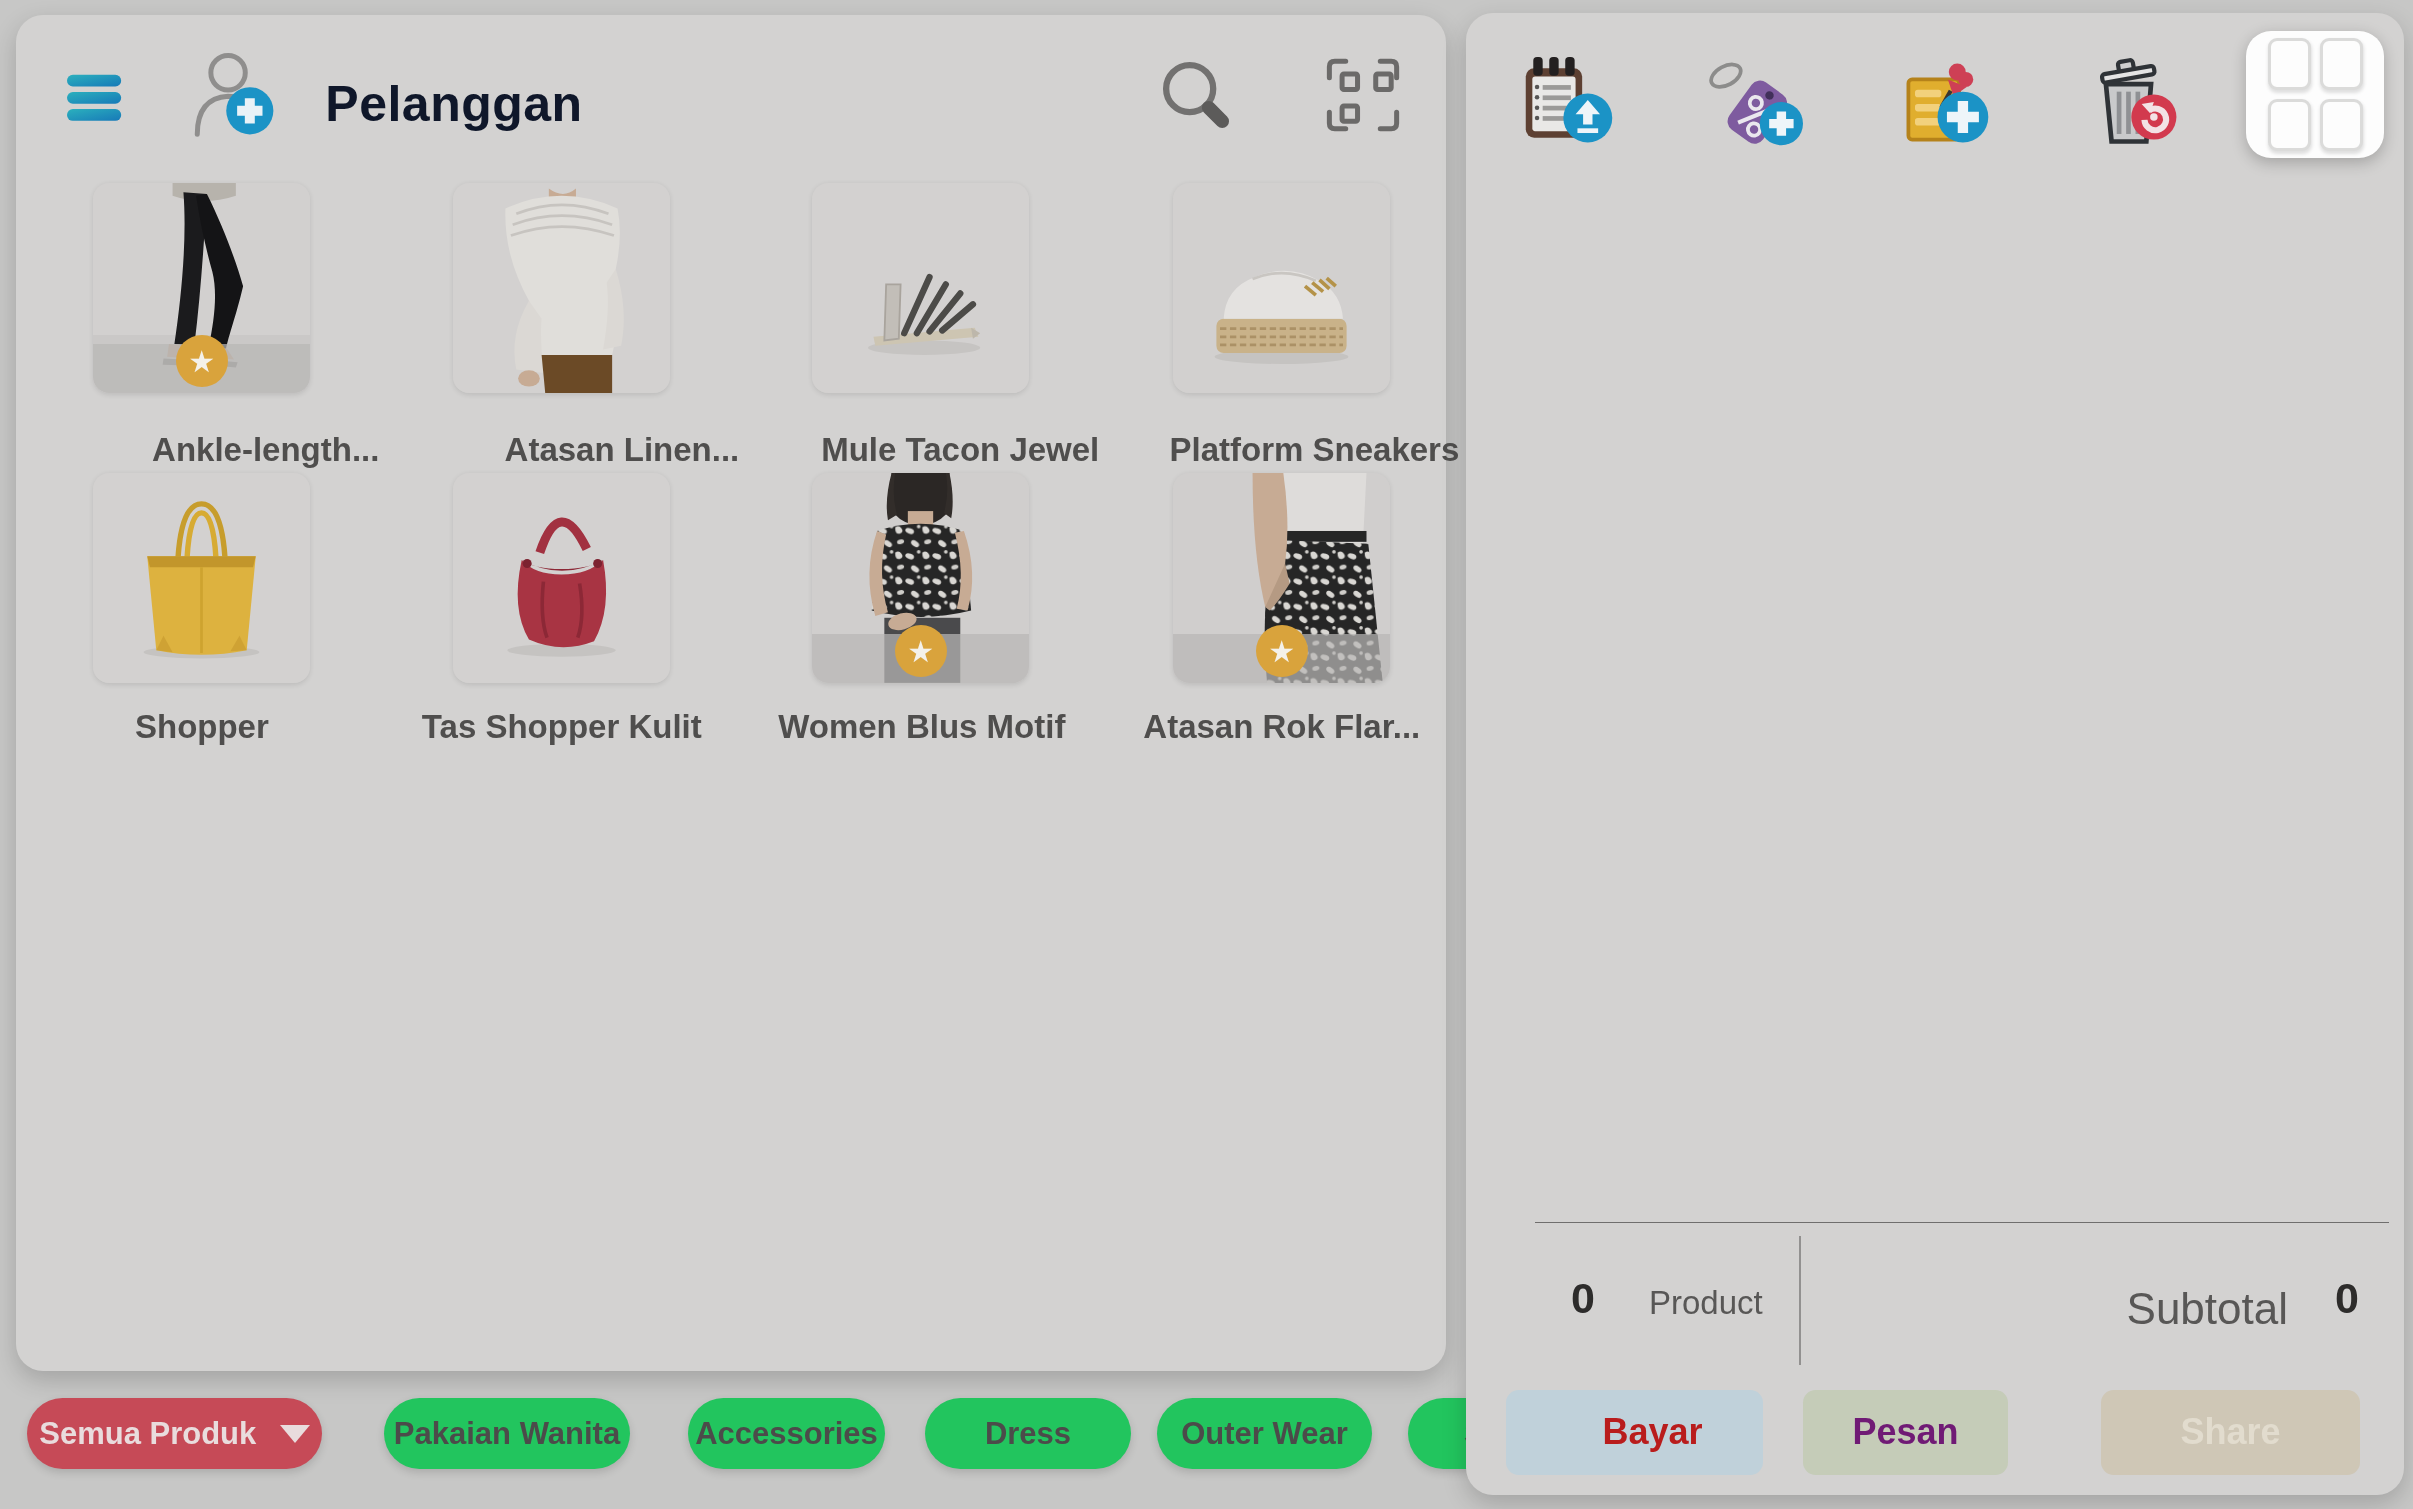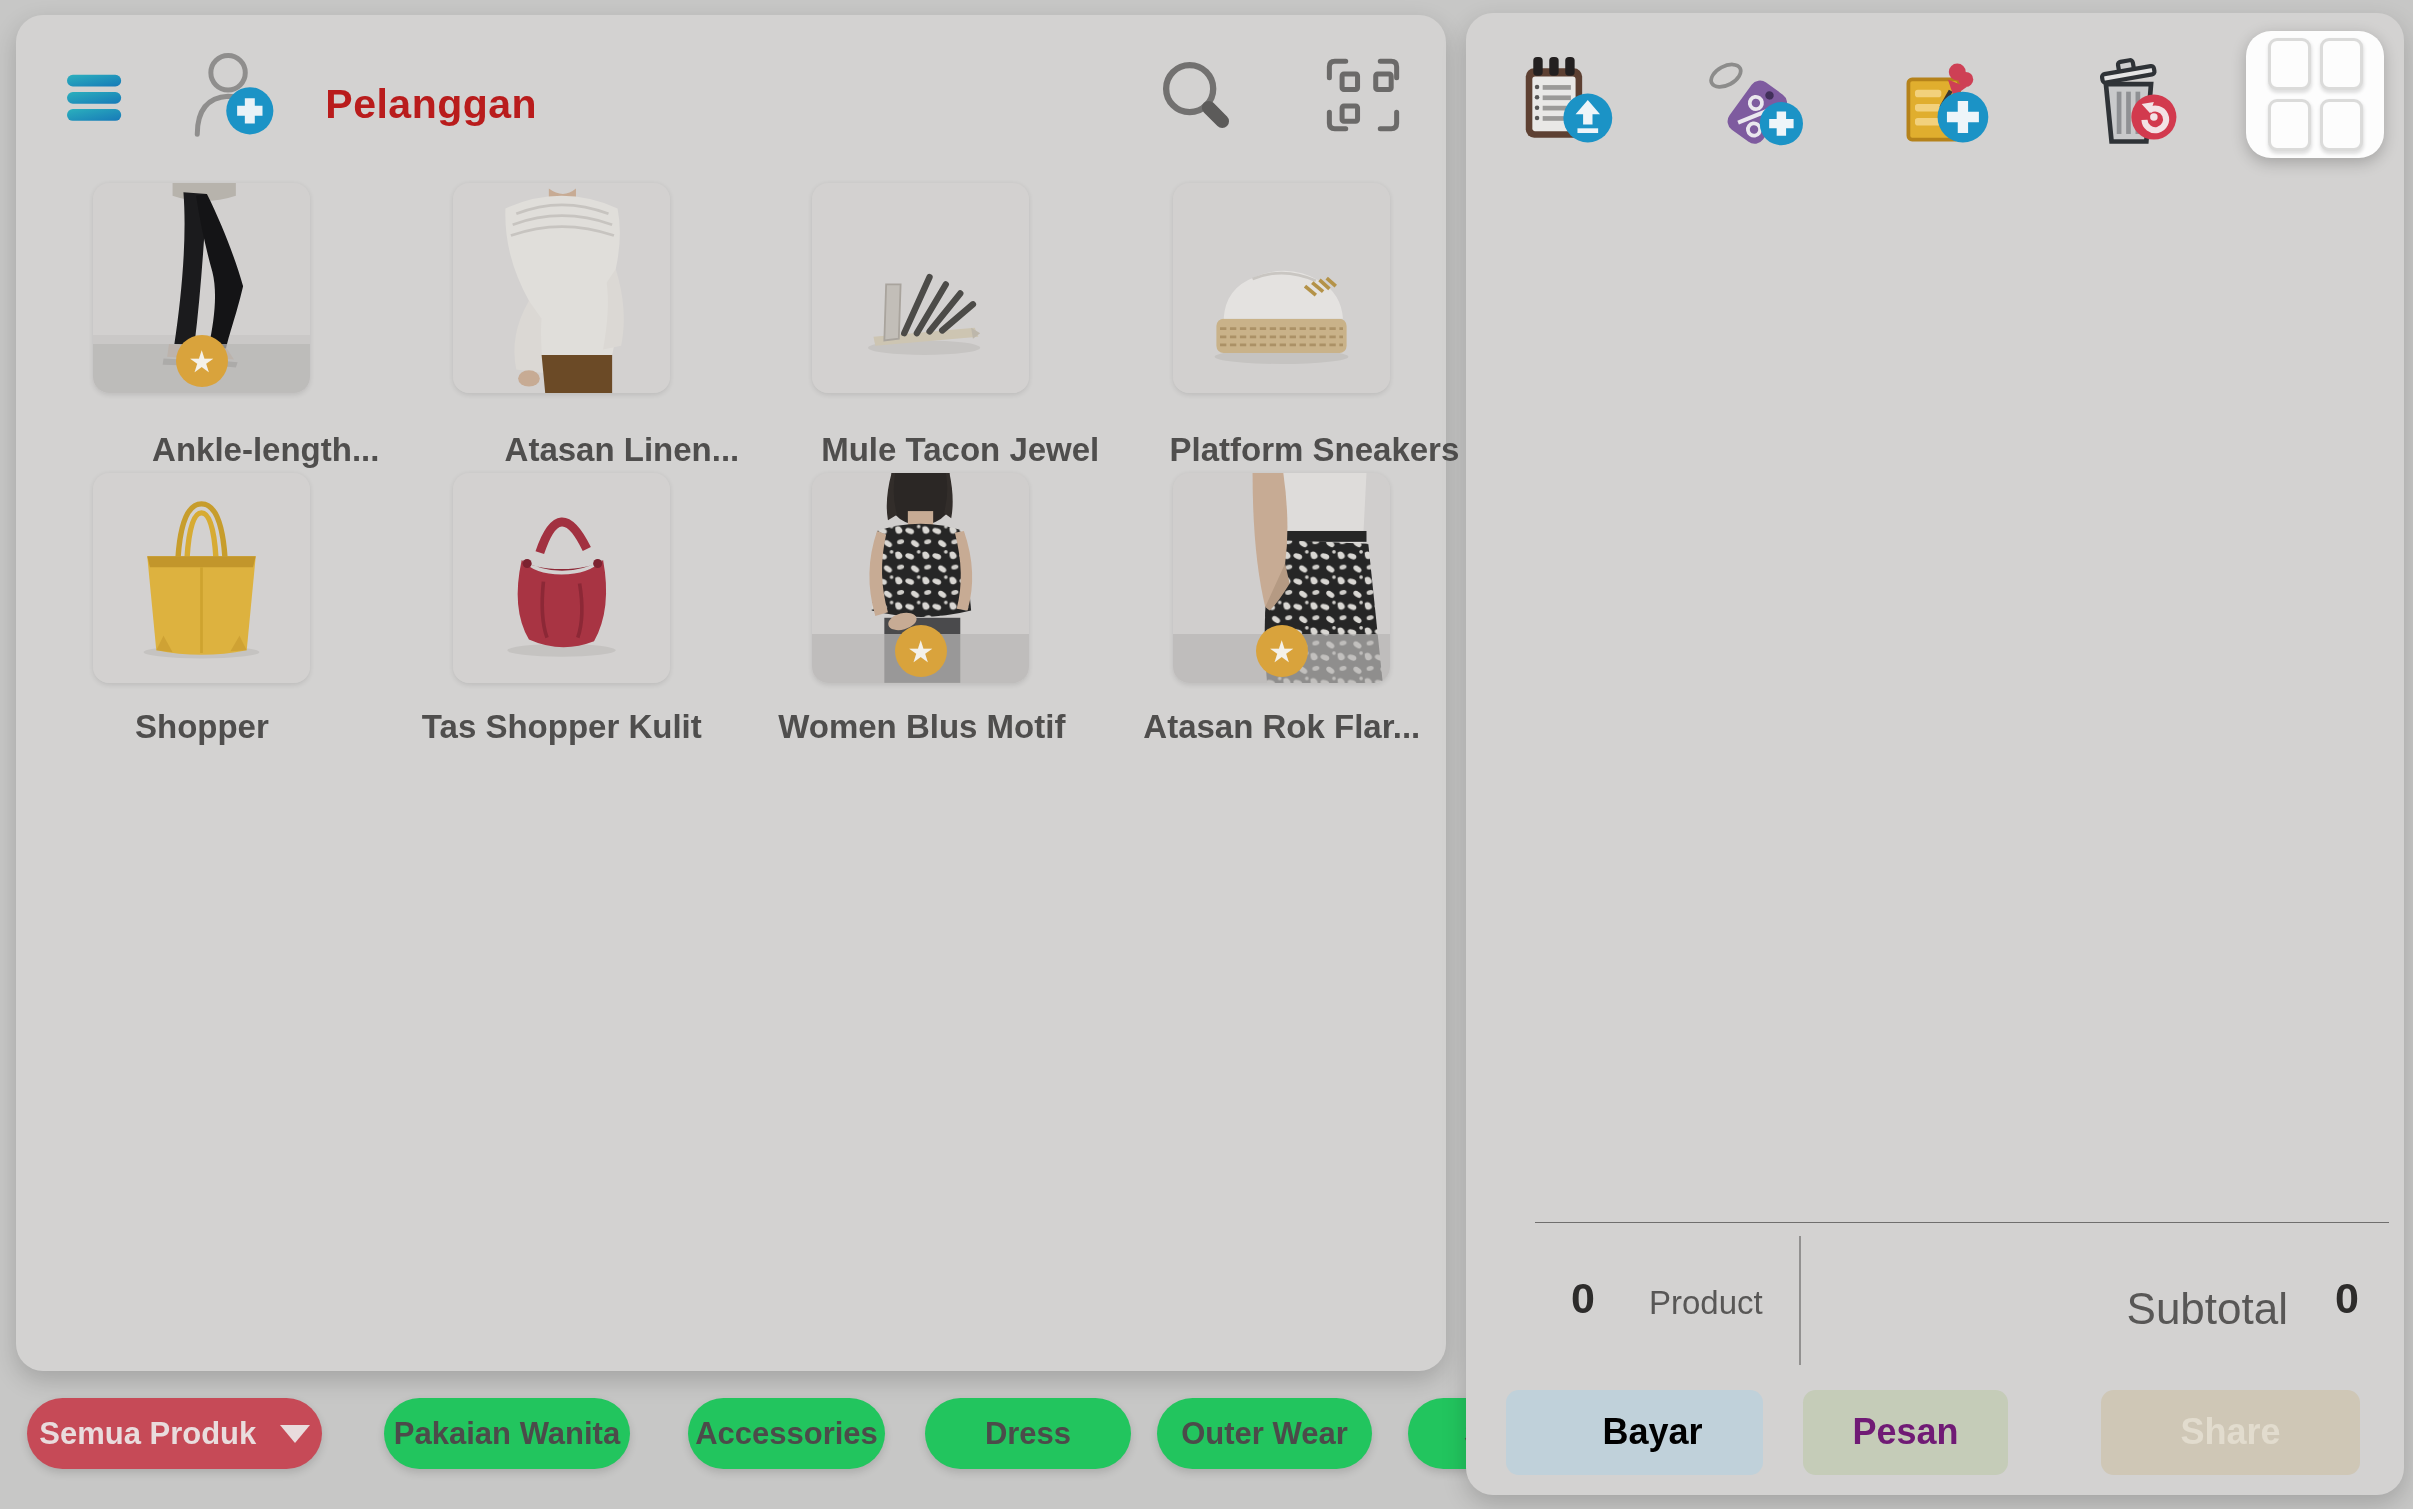--- a/index.html
+++ b/index.html
@@ -7,21 +7,21 @@
   body { background:#c7c7c6; font-family:"Liberation Sans", sans-serif; position:relative; }
 
   .card { position:absolute; background:#d3d2d1; border-radius:27px; box-shadow:0 9px 25px rgba(0,0,0,0.18); }
   .left-card  { left:16.3px; top:14.5px; width:1430px; height:1356px; z-index:1; }
   .cart-card  { left:1466px; top:12.7px; width:938px; height:1482px; z-index:5; }
 
   
   .menu-btn { position:absolute; left:51px; top:58px; width:56px; height:51px; cursor:pointer; }
   .addcust-btn { position:absolute; left:174px; top:36px; width:87px; height:90px; cursor:pointer; }
   .page-title { position:absolute; left:309px; top:63px; height:52px; line-height:52px;
-                font-size:41px; font-weight:bold; color:#b91c1c; letter-spacing:0.5px; }
+                font-size:50px; font-weight:bold; color:#0f172a; letter-spacing:0.5px; }
   .search-btn { position:absolute; left:1142px; top:42px; width:76px; height:76px; cursor:pointer; }
   .qr-btn { position:absolute; left:1307px; top:40px; width:80px; height:80px; cursor:pointer; }
 
   
   .tile { position:absolute; width:217px; height:210px; border-radius:16.3px; overflow:hidden;
           background:#d0cecd; box-shadow:0 1.8px 5.4px rgba(0,0,0,0.10); cursor:pointer; }
   .tile svg { display:block; width:100%; height:100%; }
   .tile-strip { position:absolute; left:0; right:0; bottom:0; height:49px; background:rgba(185,183,181,0.72); }
   .star-badge { position:absolute; left:50%; bottom:5.4px; transform:translateX(-50%);
                 width:52px; height:52px; border-radius:50%; background:#d9a33c; color:#f4f1ea;
@@ -57,21 +57,21 @@
   .cart-divider { position:absolute; left:69px; top:1209px; width:854px; height:1.8px; background:#6f6e6d; }
   .v-sep { position:absolute; left:333px; top:1223px; width:1.8px; height:129px; background:#929190; }
 
   .count-num { position:absolute; left:105px; top:1261px; font-size:43px; font-weight:bold; color:#2d2c2b; }
   .count-label { position:absolute; left:183px; top:1271px; font-size:33px; color:#585756; }
   .subtotal-label { position:absolute; right:116px; top:1271px; font-size:44px; color:#585756; }
   .subtotal-num { position:absolute; right:45px; top:1261px; font-size:43px; font-weight:bold; color:#2d2c2b; }
 
   .action-btn { position:absolute; top:1377px; height:85px; border:none; border-radius:12.7px;
                 font-family:"Liberation Sans", sans-serif; font-size:36px; font-weight:bold; cursor:pointer; }
-  .btn-bayar { left:40px;  width:257px; background:#c0d1da; color:#000000;padding-left:36px; }
+  .btn-bayar { left:40px;  width:257px; background:#c0d1da; color:#b91c1c;padding-left:36px; }
   .btn-pesan { left:337px; width:205px; background:#c5ccb8; color:#701a75; }
   .btn-share { left:635px; width:259px; background:#cfc7b6; color:#e2dcce; }
 </style>
 </head>
 <body>
 
 <svg width="0" height="0" style="position:absolute">
   <defs>
     <linearGradient id="gradTeal" x1="0" y1="0" x2="1" y2="1">
       <stop offset="0" stop-color="#2bb0bd"></stop>

